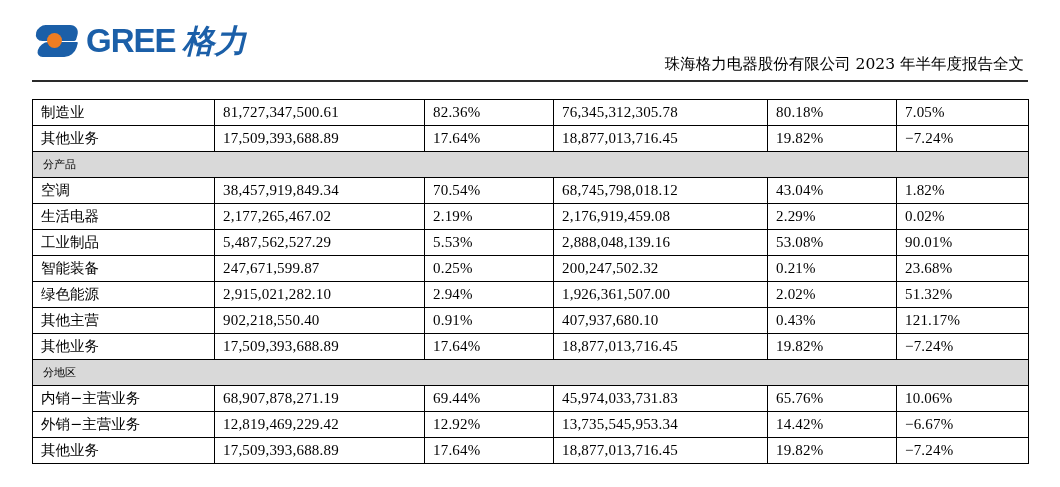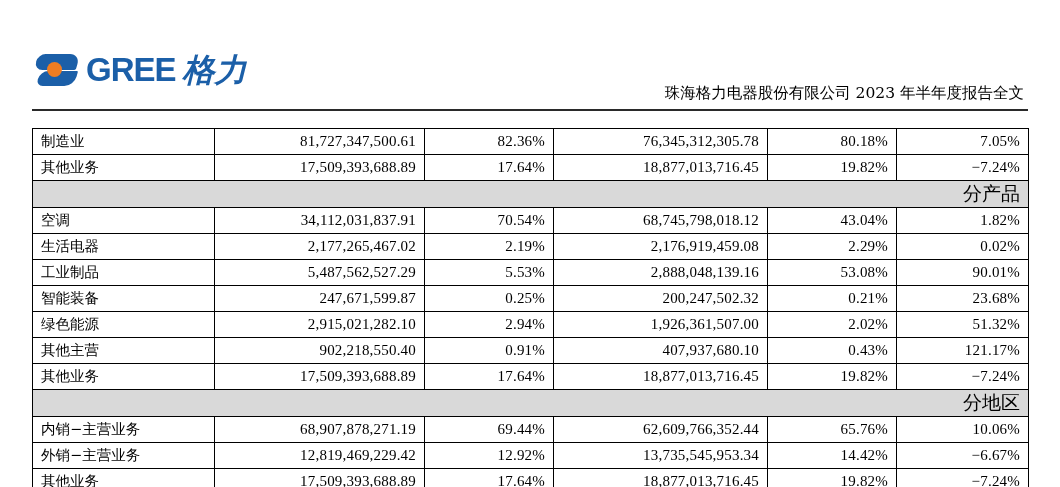--- a/index.html
+++ b/index.html
@@ -19,21 +19,20 @@
     width: 1060px;
     height: 487px;
     background: #ffffff;
   }
   
   .header {
     position: relative;
     height: 86px;
     padding: 0 32px;
     box-sizing: border-box;
-    margin-top: 29px;
   }
   .logo-wrap {
     position: absolute;
     left: 36px;
     top: 18px;
     display: flex;
     align-items: center;
     height: 46px;
   }
   .logo-mark {
@@ -127,31 +126,31 @@
     white-space: nowrap;
     overflow: hidden;
   }
   td.label {
     text-align: left;
     font-family: "DejaVu Serif", serif;
     font-size: 14.5px;
     padding-left: 10px;
   }
   td.num {
-    text-align: right;
+    text-align: left;
     font-family: "Liberation Serif", serif;
     font-size: 15px;
     letter-spacing: 0.2px;
     padding-right: 9px;
   }
   tr.section td {
     background: #d9d9d9;
     font-family: "DejaVu Serif", serif;
-    font-size: 19px;
-    text-align: right;
+    font-size: 11px;
+    text-align: left;
     padding-left: 10px;
   }
   
   col.c0 { width: 182px; }
   col.c1 { width: 210px; }
   col.c2 { width: 129px; }
   col.c3 { width: 214px; }
   col.c4 { width: 129px; }
   col.c5 { width: 132px; }
 </style>
@@ -199,21 +198,21 @@
             <td class="num">17.64%</td>
             <td class="num">18,877,013,716.45</td>
             <td class="num">19.82%</td>
             <td class="num">−7.24%</td>
           </tr>
           <tr class="section">
             <td colspan="6">分产品</td>
           </tr>
           <tr>
             <td class="label">空调</td>
-            <td class="num">34,112,031,837.91</td>
+            <td class="num">38,457,919,849.34</td>
             <td class="num">70.54%</td>
             <td class="num">68,745,798,018.12</td>
             <td class="num">43.04%</td>
             <td class="num">1.82%</td>
           </tr>
           <tr>
             <td class="label">生活电器</td>
             <td class="num">2,177,265,467.02</td>
             <td class="num">2.19%</td>
             <td class="num">2,176,919,459.08</td>
@@ -260,21 +259,21 @@
             <td class="num">19.82%</td>
             <td class="num">−7.24%</td>
           </tr>
           <tr class="section">
             <td colspan="6">分地区</td>
           </tr>
           <tr>
             <td class="label">内销−主营业务</td>
             <td class="num">68,907,878,271.19</td>
             <td class="num">69.44%</td>
-            <td class="num">62,609,766,352.44</td>
+            <td class="num">45,974,033,731.83</td>
             <td class="num">65.76%</td>
             <td class="num">10.06%</td>
           </tr>
           <tr>
             <td class="label">外销−主营业务</td>
             <td class="num">12,819,469,229.42</td>
             <td class="num">12.92%</td>
             <td class="num">13,735,545,953.34</td>
             <td class="num">14.42%</td>
             <td class="num">−6.67%</td>

